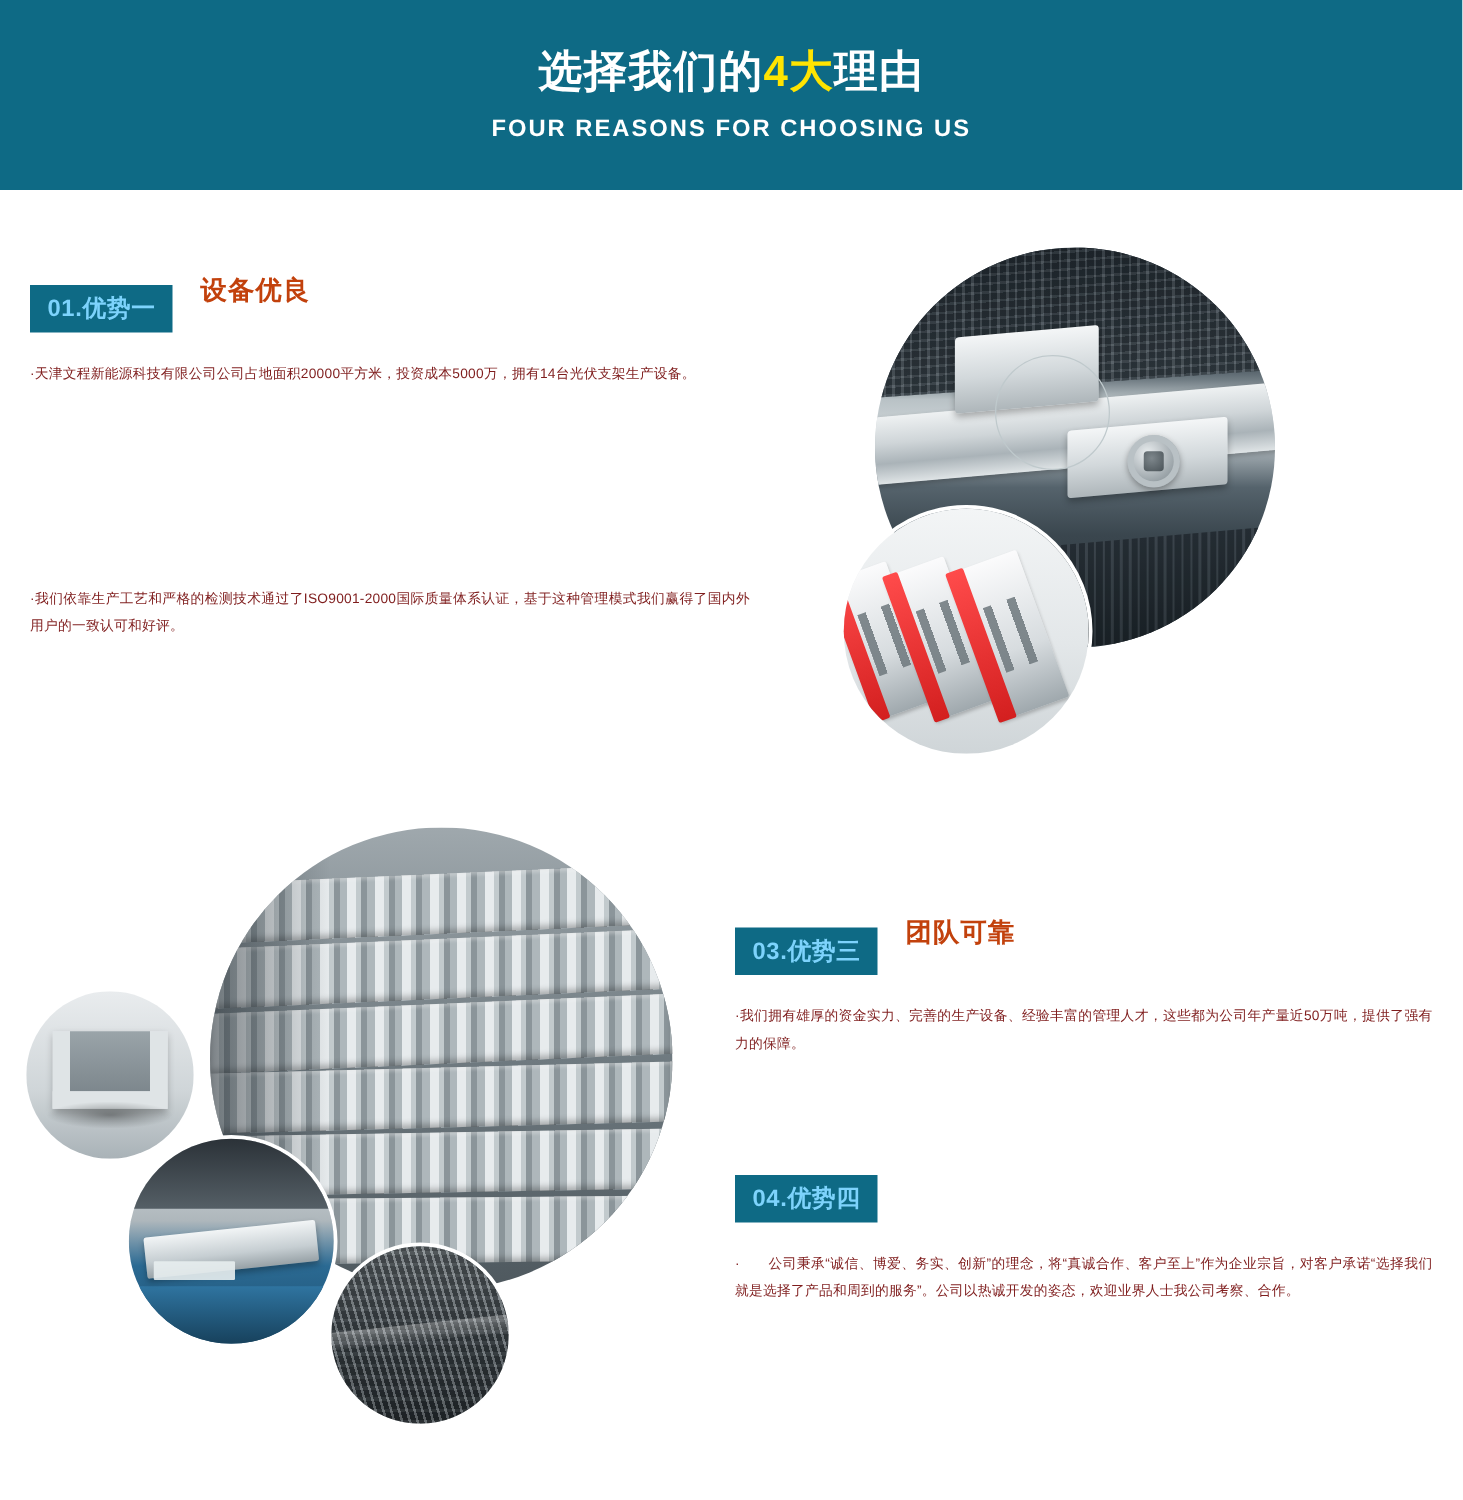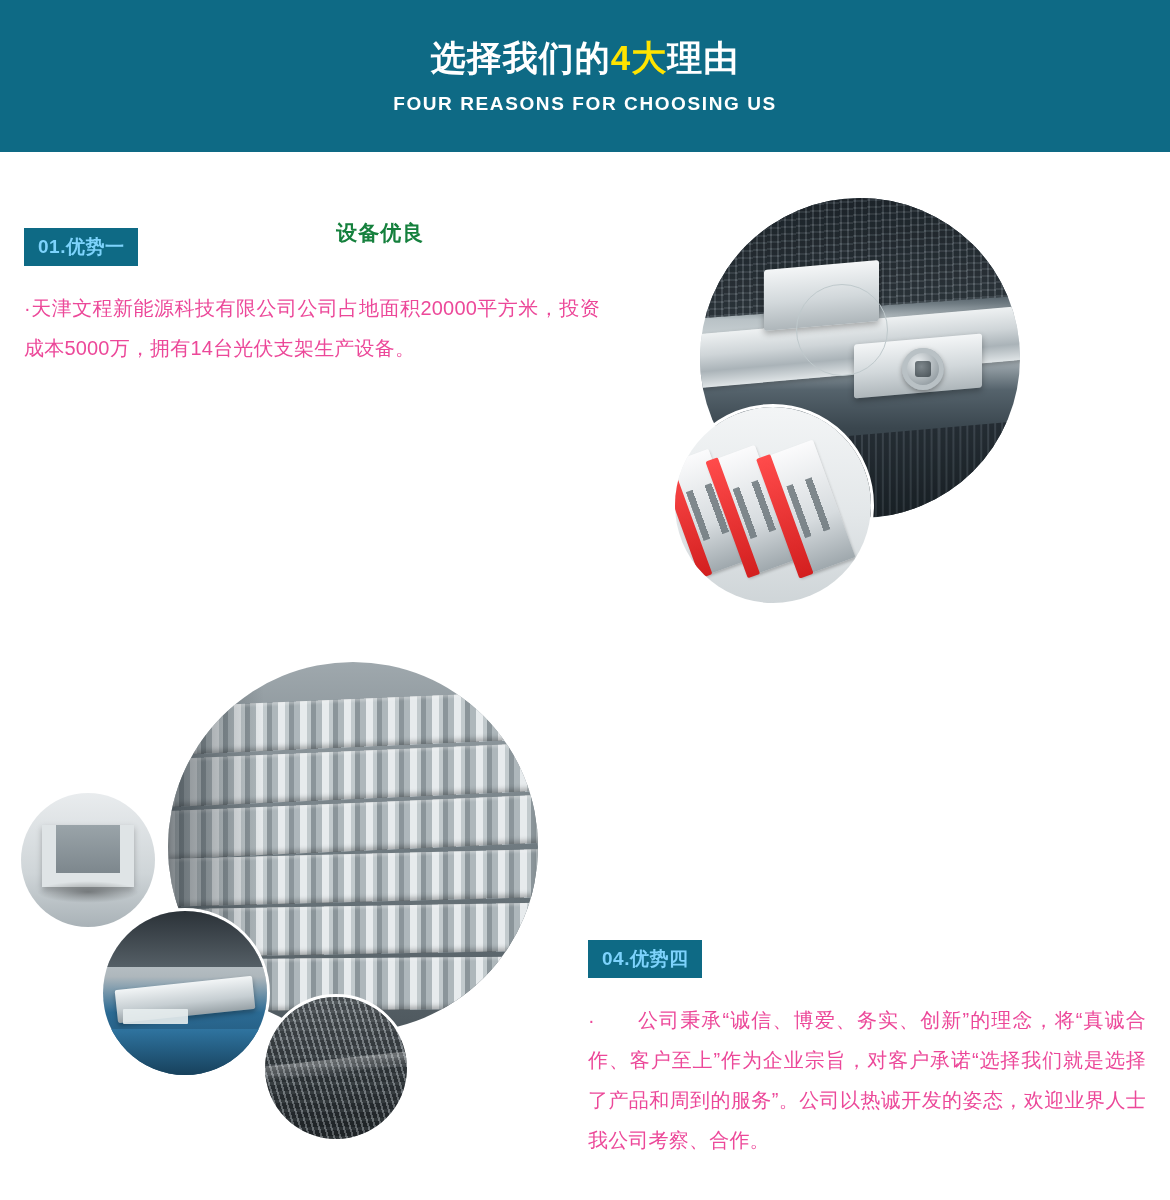--- a/index.html
+++ b/index.html
@@ -72,36 +72,35 @@
     flex: 1;
     display: flex;
     flex-direction: column;
     justify-content: flex-end;
     padding-left: 22px;
     position: relative;
   }
   .adv-title {
     font-size: 21px;
     font-weight: bold;
-    color: #15803d;
+    color: #c2410c;
     letter-spacing: 1px;
     line-height: 1;
     padding-bottom: 23px;
     white-space: nowrap;
-    text-align: center;
   }
   .adv-rule {
     height: 2px;
     background: #0e6a85;
     width: 100%;
   }
   .adv-body {
     margin-top: 22px;
-    font-size: 20px;
-    color: #ec4899;
+    font-size: 11px;
+    color: #7f1d1d;
     line-height: 2.0;
     text-align: justify;
     letter-spacing: 0.2px;
   }
 
   
   #adv1 { left: 24px; top: 228px; width: 576px; }
   #adv2 { left: 24px; top: 446px; width: 576px; }
   #adv3 { left: 588px; top: 742px; width: 558px; }
   #adv4 { left: 588px; top: 940px; width: 558px; }
@@ -300,22 +299,33 @@
       <div class="adv-tag">01.优势一</div>
       <div class="adv-title-wrap">
         <div class="adv-title">设备优良</div>
         <div class="adv-rule"></div>
       </div>
     </div>
     <p class="adv-body">·天津文程新能源科技有限公司公司占地面积20000平方米，投资成本5000万，拥有14台光伏支架生产设备。</p>
   </section>
 
   <section class="adv" id="adv2">
+    <p class="adv-body">·我们依靠生产工艺和严格的检测技术通过了ISO9001-2000国际质量体系认证，基于这种管理模式我们赢得了国内外用户的一致认可和好评。</p>
   </section>
 
+  <section class="adv" id="adv3">
+    <div class="adv-head">
+      <div class="adv-tag">03.优势三</div>
+      <div class="adv-title-wrap">
+        <div class="adv-title">团队可靠</div>
+        <div class="adv-rule"></div>
+      </div>
+    </div>
+    <p class="adv-body">·我们拥有雄厚的资金实力、完善的生产设备、经验丰富的管理人才，这些都为公司年产量近50万吨，提供了强有力的保障。</p>
+  </section>
 
   <section class="adv" id="adv4">
     <div class="adv-head">
       <div class="adv-tag">04.优势四</div>
     </div>
     <p class="adv-body">·　　公司秉承“诚信、博爱、务实、创新”的理念，将“真诚合作、客户至上”作为企业宗旨，对客户承诺“选择我们就是选择了产品和周到的服务”。公司以热诚开发的姿态，欢迎业界人士我公司考察、合作。</p>
   </section>
 
   <div class="circ" id="photo-clamp">
     <div class="img">

